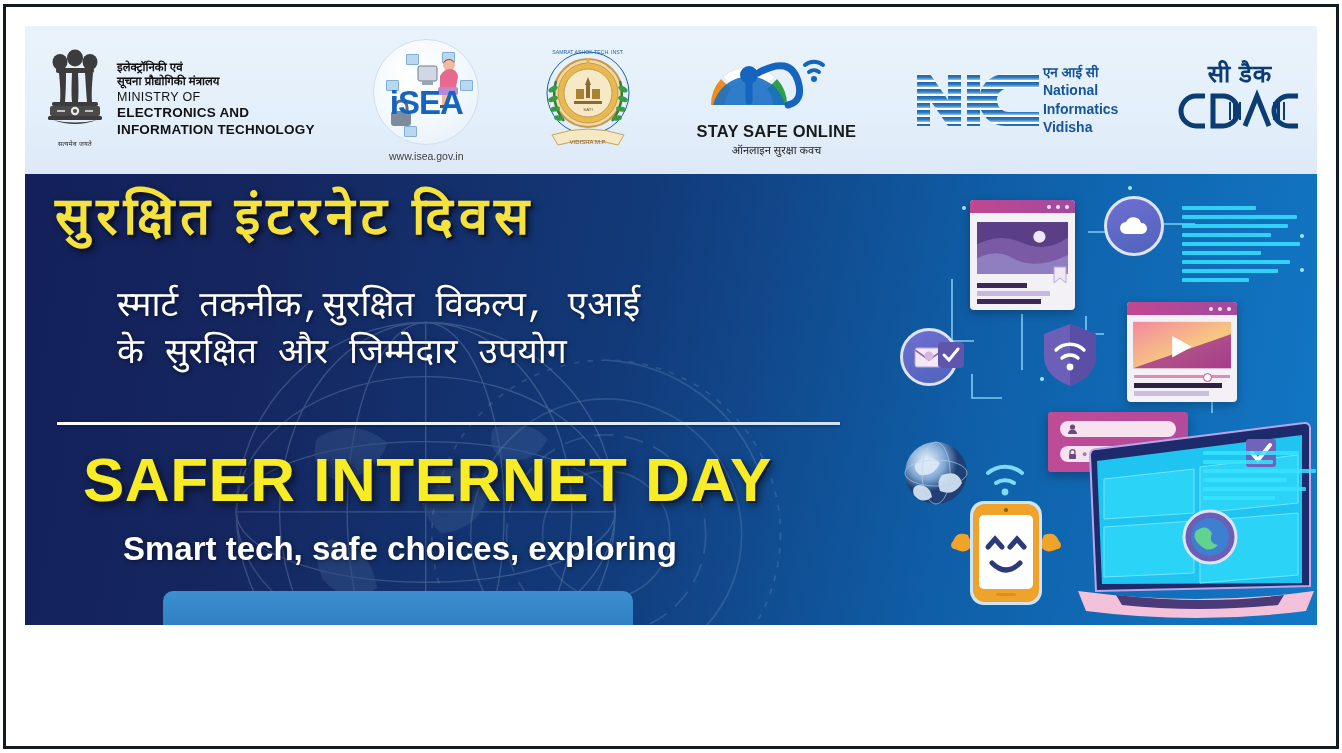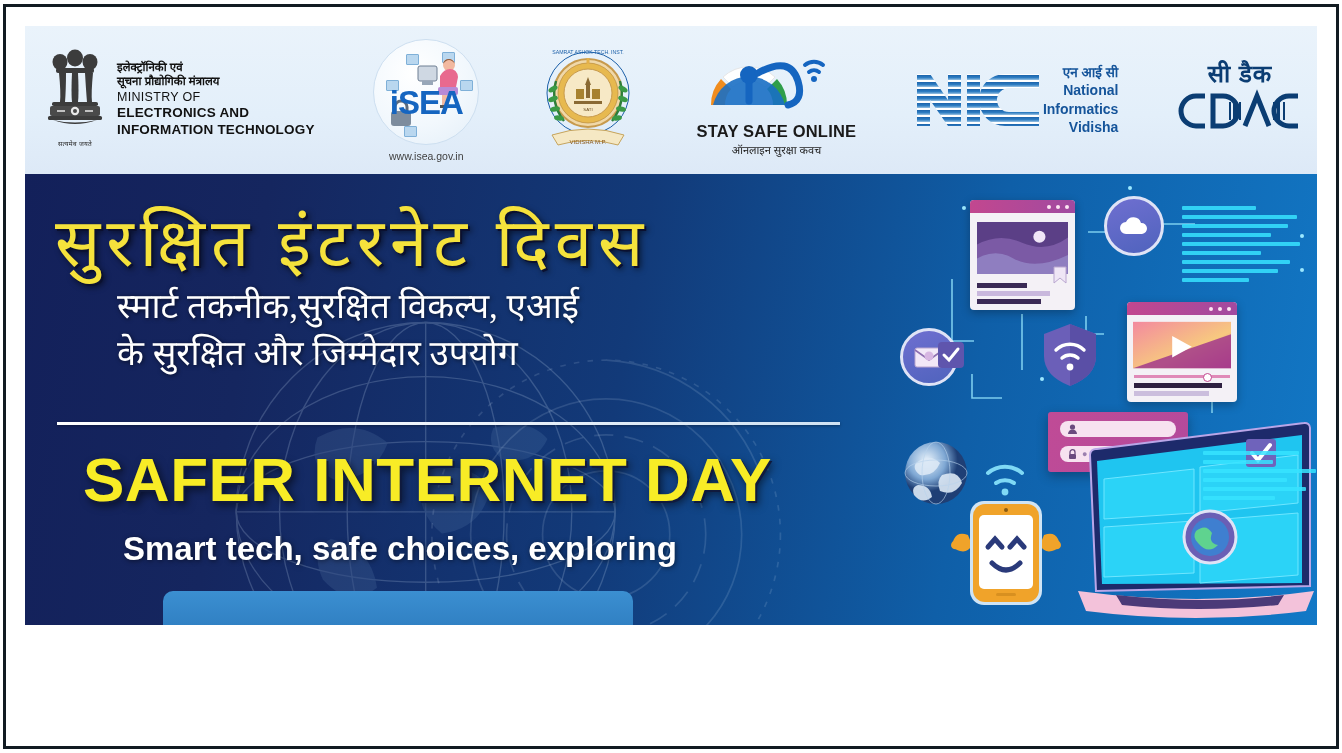--- a/index.html
+++ b/index.html
@@ -70,21 +70,21 @@
   
   .sati{width:100px;height:118px;position:relative;}
 
   
   .sso{flex-direction:column;align-items:center;}
   .sso-mark{width:150px;height:78px;position:relative;}
   .sso-t1{font-size:16.5px;font-weight:bold;color:#1a1a1a;letter-spacing:.2px;margin-top:1px;}
   .sso-t2{font-size:11px;color:#222;margin-top:1px;}
 
   
-  .nic{text-align:right;}
+  .nic{}
   .nic-mark{width:128px;height:64px;position:relative;}
   .nic-text{line-height:1.3;color:#15549a;}
   .nic-text .nhi{font-size:13.5px;font-weight:bold;}
   .nic-text .nen{font-size:14px;font-weight:bold;}
 
   
   .cdac{flex-direction:column;align-items:center;}
   .cdac-hi{font-size:24px;font-weight:bold;color:#0b3d73;line-height:1;letter-spacing:1px;}
   .cdac-en{margin-top:2px;}
 
@@ -96,30 +96,30 @@
   }
   .globe-bg{
     position:absolute;left:2%;top:30%;width:58%;height:90%;
     opacity:.20;pointer-events:none;
   }
   .arc-bg{position:absolute;left:22%;top:34%;width:46%;height:92%;opacity:.16;pointer-events:none;}
 
   .left-col{position:absolute;left:20px;top:0;width:805px;bottom:0;}
 
   .hi-title{
-    position:absolute;left:10px;top:20px;
-    font-size:67px;font-weight:normal;color:#f5e23c;
+    position:absolute;left:10px;top:4px;
+    font-size:52px;font-weight:bold;color:#f5e23c;
     font-family:"Liberation Serif",serif;
     letter-spacing:6px;
     text-shadow:2px 2px 0 #0b1030, 3px 3px 6px rgba(0,0,0,.65);
     white-space:nowrap;
   }
   .hi-sub{
     position:absolute;left:72px;right:20px;top:110px;
-    font-size:35px;color:#ffffff;font-family:Liberation Serif, serif;
+    font-size:35px;color:#ffffff;font-family:Liberation Mono, monospace;
     line-height:1.34;text-shadow:1px 1px 4px rgba(0,0,0,.6);
   }
   .divider{
     position:absolute;left:12px;right:10px;top:248px;height:3px;
     background:linear-gradient(90deg,#ffffff 0%,#eaf2fb 55%,#cfe2f3 100%);
     box-shadow:0 1px 3px rgba(0,0,0,.35);
   }
   .en-title{
     position:absolute;left:38px;top:270px;
     font-size:62px;font-weight:bold;color:#f8ec26;

